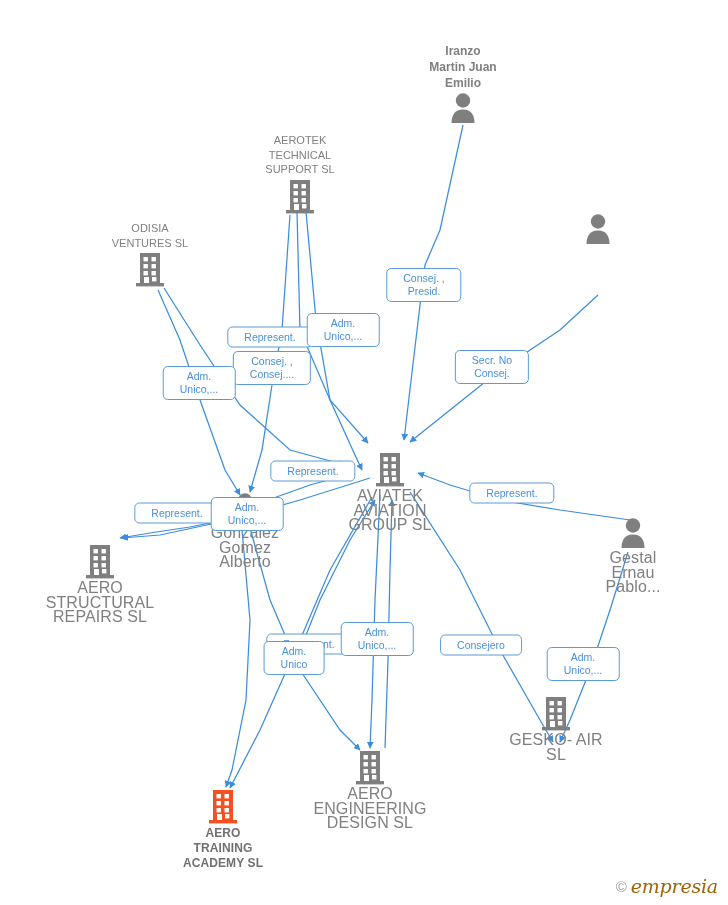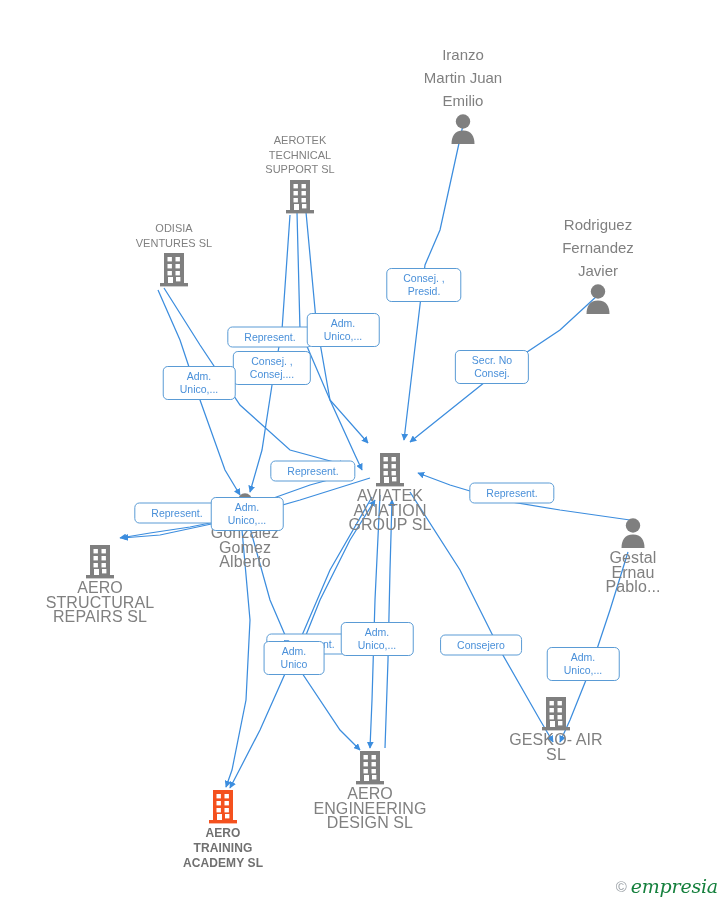--- a/index.html
+++ b/index.html
@@ -42,25 +42,26 @@
     color: #808080;
     letter-spacing: 0.1px;
     margin-top: 1px;
     white-space: pre-line;
   }
   .node.person .nlabel {
     margin-top: 2px;
   }
   .node.person .plabel-top {
     display: block;
-    font-size: 15px;
-    line-height: 23px;
+    font-size: 12px;
+    line-height: 16px;
     color: #808080;
     white-space: pre-line;
     margin-bottom: 1px;
+    font-weight: bold;
   }
   .node.company .clabel-top {
     display: block;
     font-size: 11px;
     line-height: 14.5px;
     color: #808080;
     white-space: pre-line;
     margin-bottom: 2px;
   }
   .node.highlight .nlabel,
@@ -95,21 +96,21 @@
     gap: 4px;
   }
   #watermark .copy {
     color: #9aa0a6;
     font-size: 15px;
   }
   #watermark .brand {
     font-family: "DejaVu Serif", serif;
     font-style: italic;
     font-size: 19px;
-    color: #15803d;
+    color: #a16207;
     letter-spacing: -0.2px;
   }
 </style>
 </head>
 <body>
 
 <div id="canvas">
 
   <svg id="edges" viewBox="0 0 728 905" xmlns="http://www.w3.org/2000/svg">
     <defs>
@@ -160,40 +161,37 @@
             <rect x="8.5" y="5" width="4.4" height="4.4" fill="#fff"></rect>
             <rect x="16.5" y="5" width="4.4" height="4.4" fill="#fff"></rect>
             <rect x="8.5" y="12" width="4.4" height="4.4" fill="#fff"></rect>
             <rect x="16.5" y="12" width="4.4" height="4.4" fill="#fff"></rect>
             <rect x="8.5" y="19" width="4.4" height="4.4" fill="#fff"></rect>
             <rect x="16.5" y="19" width="4.4" height="4.4" fill="#fff"></rect>
             <rect x="9" y="25" width="5" height="6" fill="#fff"></rect>
             <rect x="17" y="25" width="4.4" height="4.4" fill="#fff"></rect>
           </svg></span>
       </div>
-      <div class="node company" style="left: 174px; top: 221px;">
+      <div class="node company" style="left: 150px; top: 221px;">
         <span class="clabel-top">ODISIA
 VENTURES  SL</span>
         <span class="glyph"><svg width="30" height="36" viewBox="0 0 30 36" xmlns="http://www.w3.org/2000/svg">
             <rect x="5" y="1" width="20" height="30" fill="#7f7f7f"></rect>
             <rect x="1" y="31" width="28" height="3.4" fill="#7f7f7f"></rect>
             <rect x="8.5" y="5" width="4.4" height="4.4" fill="#fff"></rect>
             <rect x="16.5" y="5" width="4.4" height="4.4" fill="#fff"></rect>
             <rect x="8.5" y="12" width="4.4" height="4.4" fill="#fff"></rect>
             <rect x="16.5" y="12" width="4.4" height="4.4" fill="#fff"></rect>
             <rect x="8.5" y="19" width="4.4" height="4.4" fill="#fff"></rect>
             <rect x="16.5" y="19" width="4.4" height="4.4" fill="#fff"></rect>
             <rect x="9" y="25" width="5" height="6" fill="#fff"></rect>
             <rect x="17" y="25" width="4.4" height="4.4" fill="#fff"></rect>
           </svg></span>
       </div>
       <div class="node person" style="left: 598px; top: 213px;">
-        <span class="plabel-top">Rodriguez
-Fernandez
-Javier</span>
         <span class="glyph"><svg width="30" height="32" viewBox="0 0 30 32" xmlns="http://www.w3.org/2000/svg">
             <circle cx="15" cy="8.5" r="7.2" fill="#7f7f7f"></circle>
             <path d="M15 17.5 C 6.5 17.5 3.5 23.5 3.5 31 L 26.5 31 C 26.5 23.5 23.5 17.5 15 17.5 Z" fill="#7f7f7f"></path>
           </svg></span>
       </div>
       <div class="node company" style="left: 390px; top: 452px;">
         <span class="glyph"><svg width="30" height="36" viewBox="0 0 30 36" xmlns="http://www.w3.org/2000/svg">
             <rect x="5" y="1" width="20" height="30" fill="#7f7f7f"></rect>
             <rect x="1" y="31" width="28" height="3.4" fill="#7f7f7f"></rect>
             <rect x="8.5" y="5" width="4.4" height="4.4" fill="#fff"></rect>

